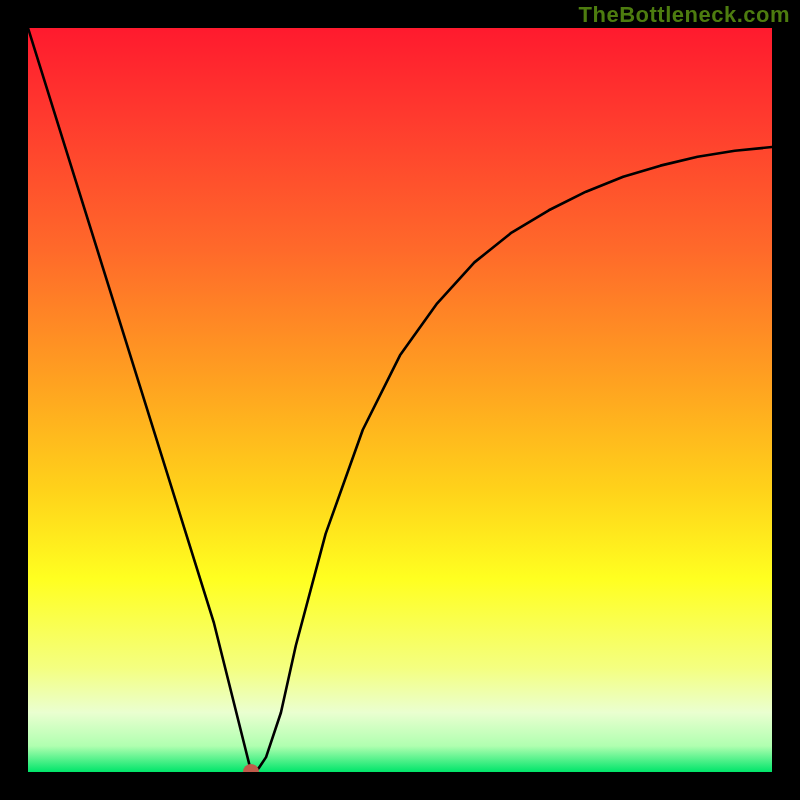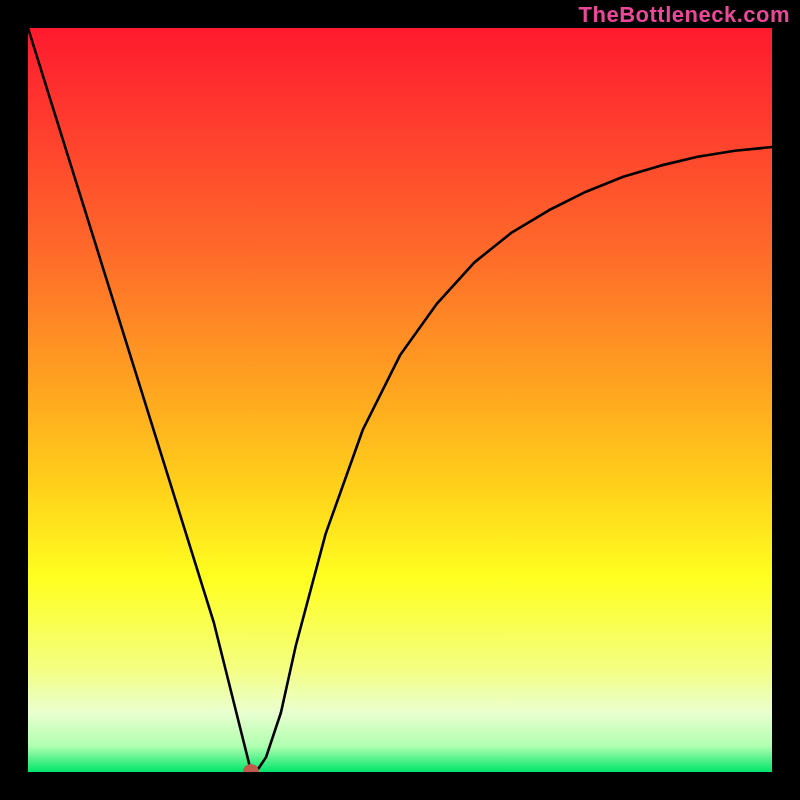--- a/index.html
+++ b/index.html
@@ -14,21 +14,21 @@
   .frame {
     position: relative;
     width: 800px;
     height: 800px;
     background: #000;
   }
   .watermark {
     position: absolute;
     top: 2px;
     right: 10px;
-    color: #ec4899;
+    color: #4d7c0f;
     font-size: 22px;
     font-weight: 600;
     letter-spacing: 0.5px;
     z-index: 5;
     user-select: none;
   }
   .plot-area {
     position: absolute;
     left: 28px;
     top: 28px;

